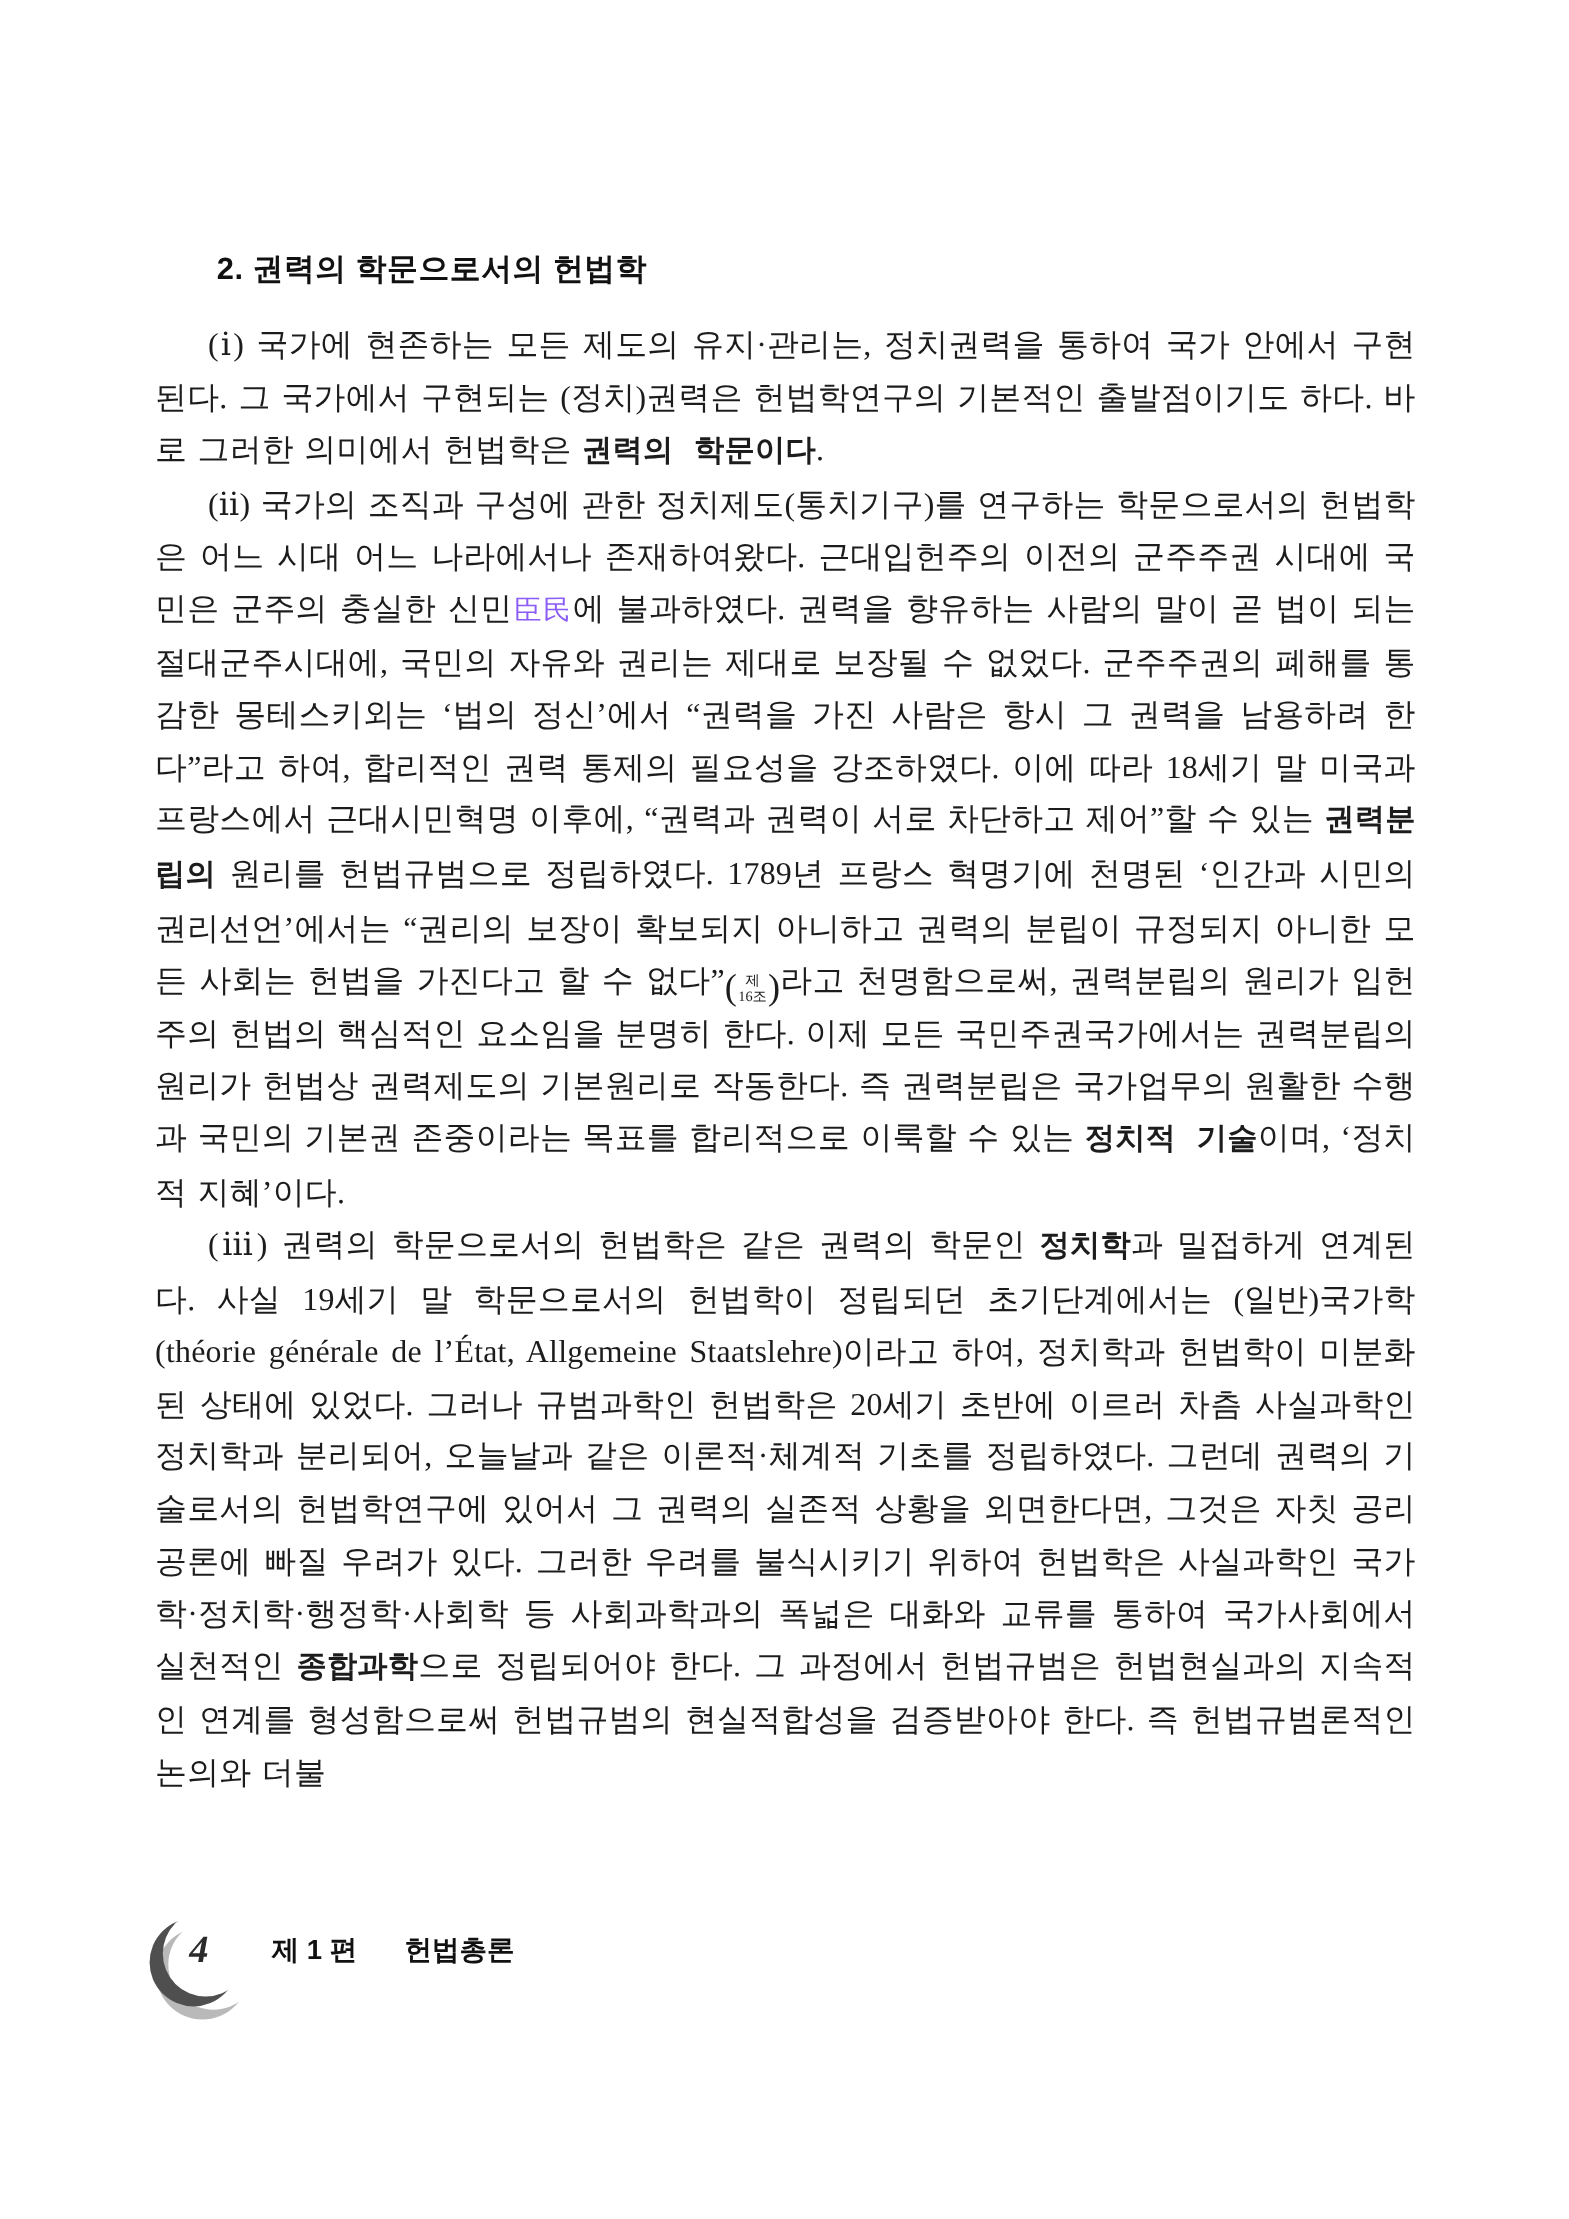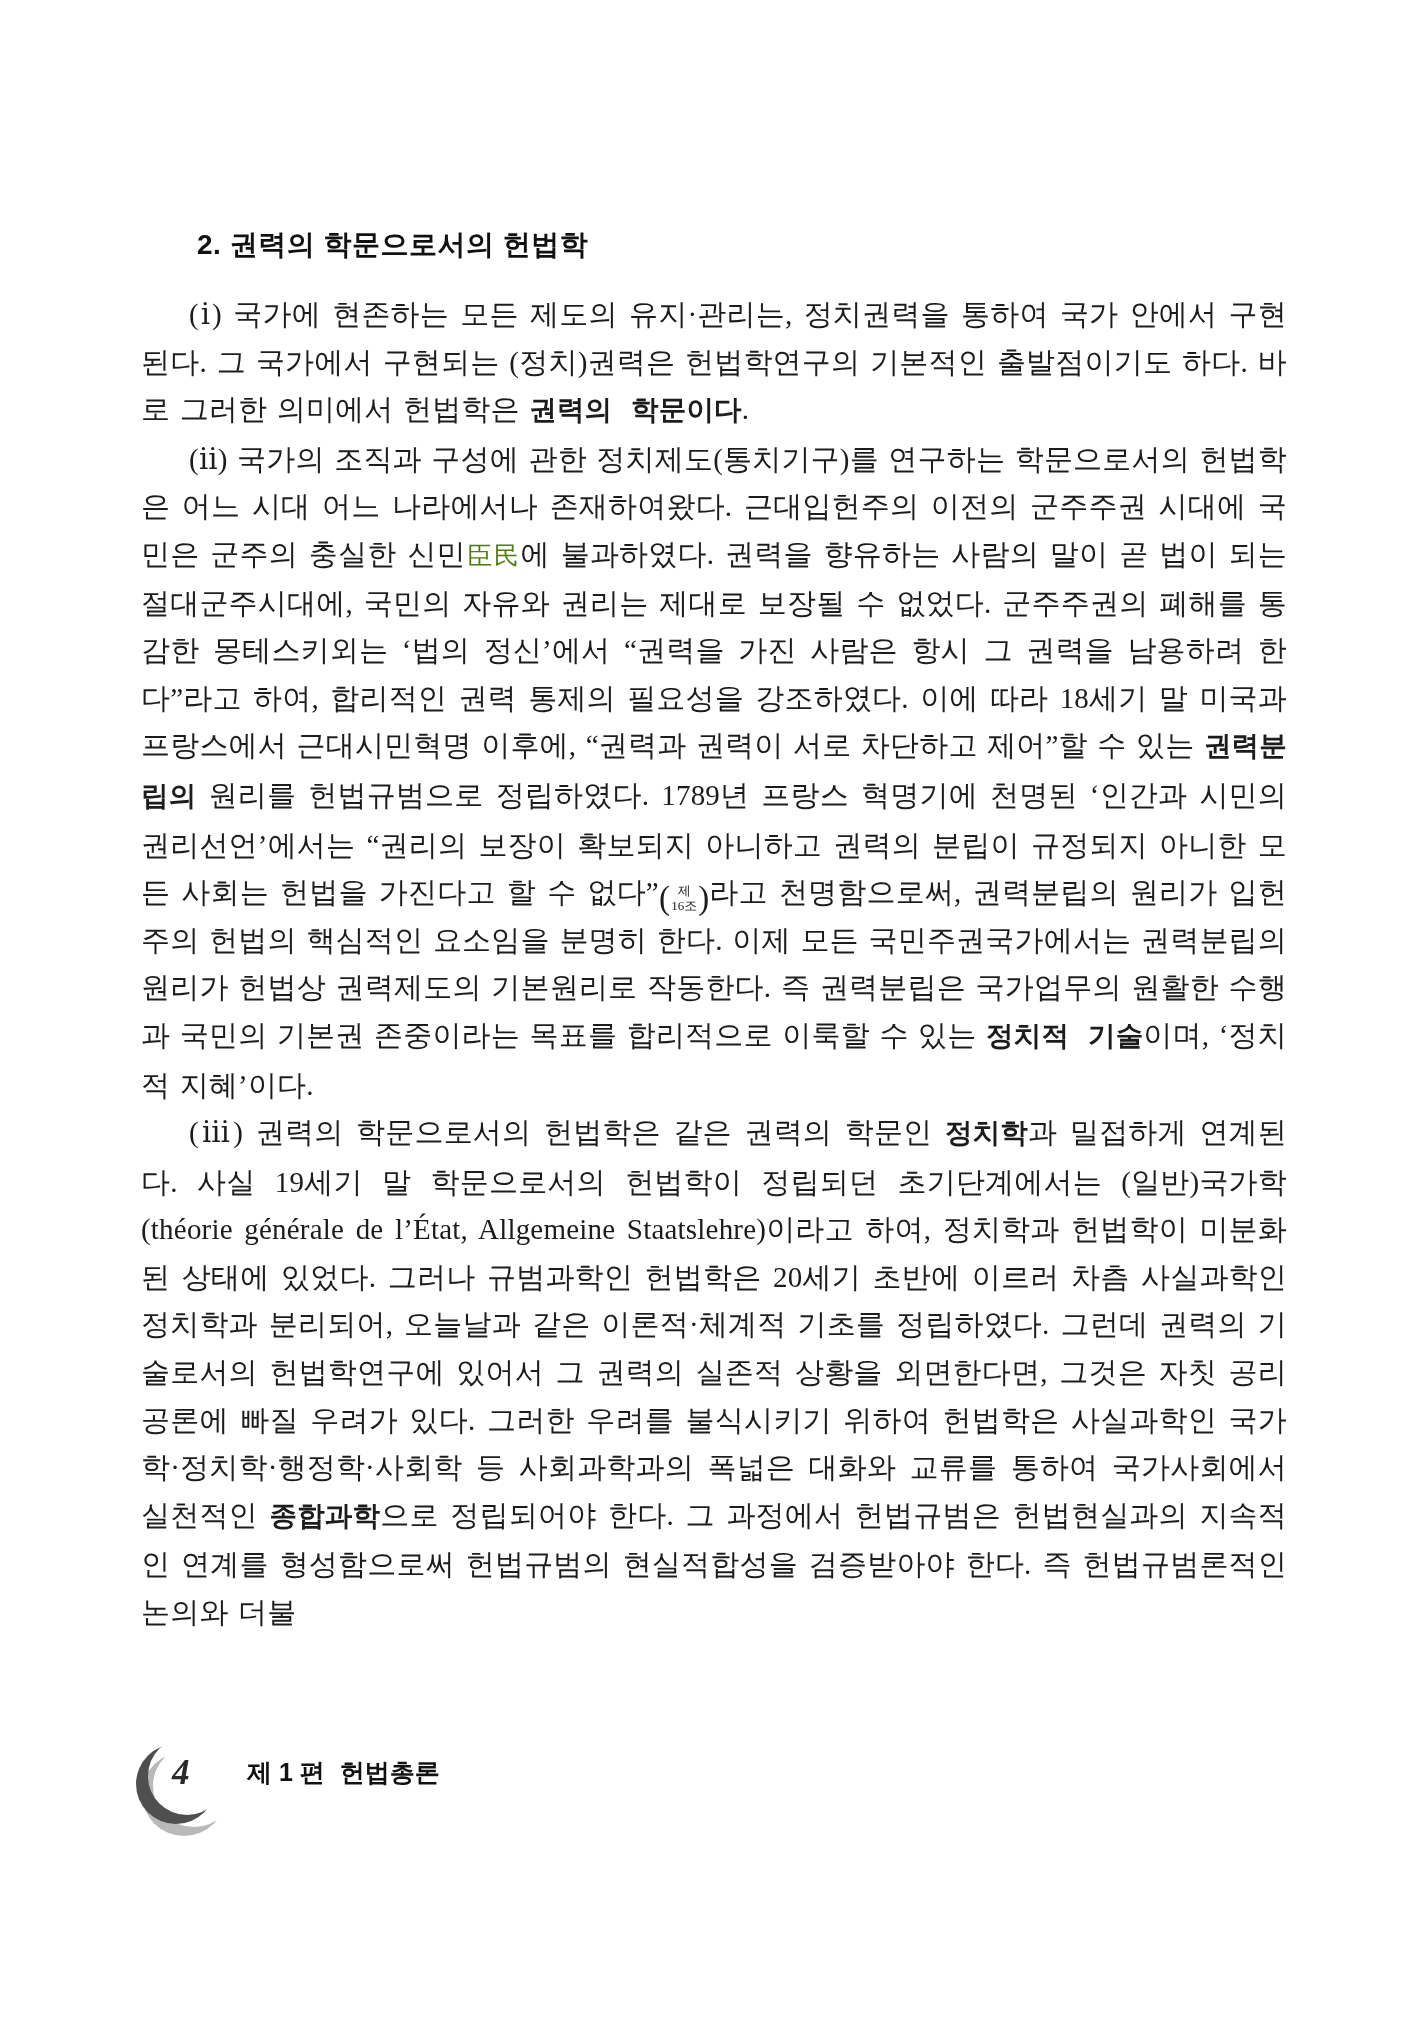--- a/index.html
+++ b/index.html
@@ -34,21 +34,21 @@
     text-indent: 48px;
     letter-spacing: 0.2px;
     word-spacing: 2px;
   }
   .para .b {
     font-family: Liberation Mono, monospace;
     font-weight: 700;
     font-size: 27.5px;
   }
   .para .hanja {
-    color: #4d7c0f;
+    color: #8b5cf6;
     font-size: 25px;
   }
   .stack {
     display: inline-flex;
     align-items: center;
     vertical-align: -7px;
     text-indent: 0;
     line-height: normal;
   }
   .stack .paren { font-size: 33px; line-height: 33px; }
@@ -72,21 +72,21 @@
   .footer-labels {
     position: absolute;
     left: 151px;
     top: 18px;
     font-family: "Liberation Sans", "DejaVu Sans", sans-serif;
     font-weight: 700;
     font-size: 25px;
     color: #111111;
     white-space: nowrap;
   }
-  .footer-labels .part { margin-right: 15px; }
+  .footer-labels .part { margin-right: 43px; }
   .logo-num {
     font-family: "Liberation Serif", "DejaVu Serif", serif;
     font-style: italic;
     font-weight: 700;
     font-size: 35px;
     fill: #2b2b2b;
   }
 </style>
 </head>
 <body>

